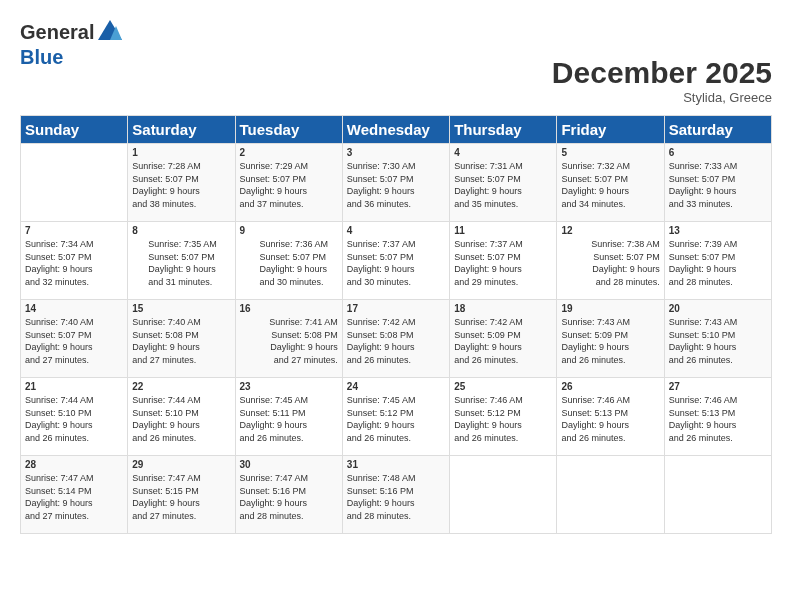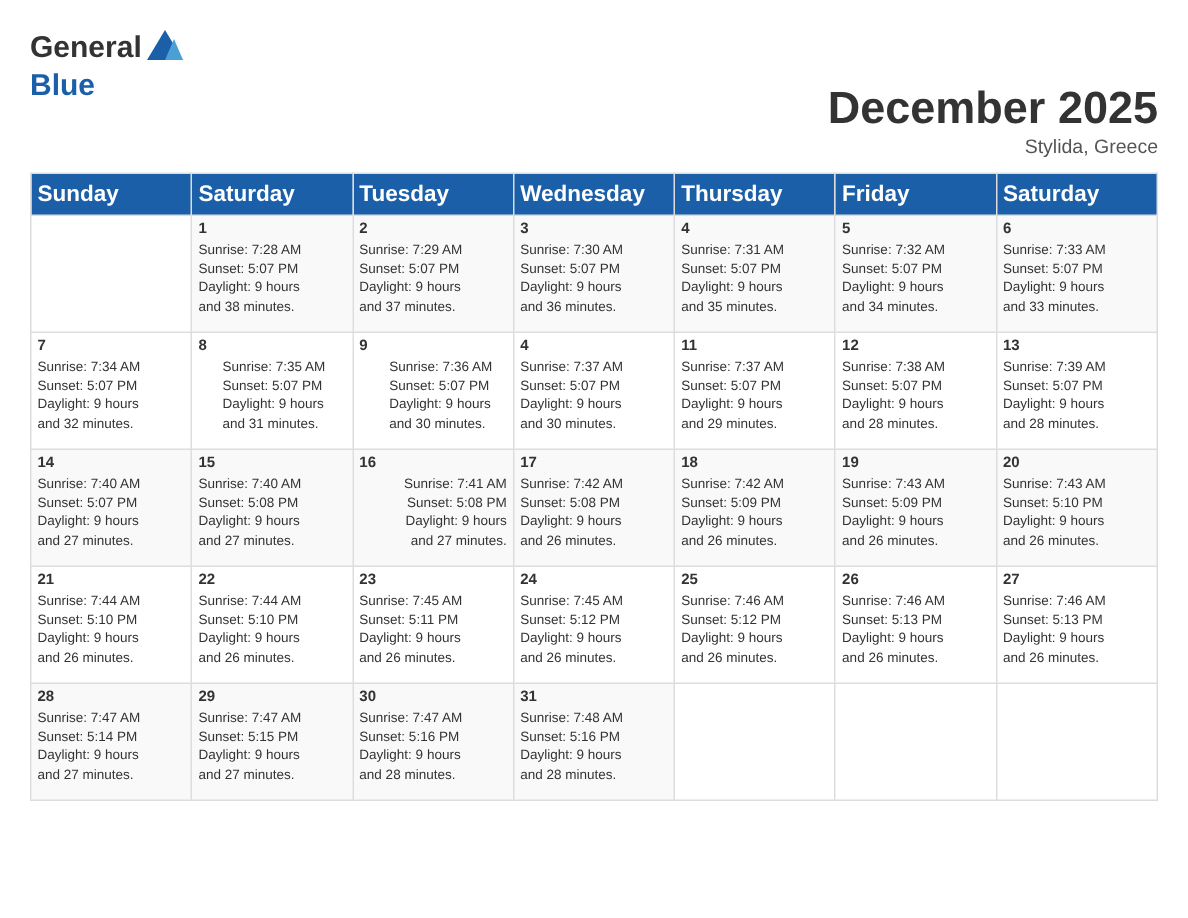--- a/index.html
+++ b/index.html
@@ -206,21 +206,21 @@
           </td>
           <td>
             <div class="day-num">11</div>
             <div class="day-info" style="white-space: pre-line;">Sunrise: 7:37 AM
 Sunset: 5:07 PM
 Daylight: 9 hours
 and 29 minutes.</div>
           </td>
           <td>
             <div class="day-num">12</div>
-            <div class="day-info" style="white-space: pre-line;">Sunrise: 7:38 AM
+            <div class="day-info" style="white-space: pre-line; text-align: right;">Sunrise: 7:38 AM
 Sunset: 5:07 PM
 Daylight: 9 hours
 and 28 minutes.</div>
           </td>
           <td>
             <div class="day-num">13</div>
             <div class="day-info" style="white-space: pre-line;">Sunrise: 7:39 AM
 Sunset: 5:07 PM
 Daylight: 9 hours
 and 28 minutes.</div>

